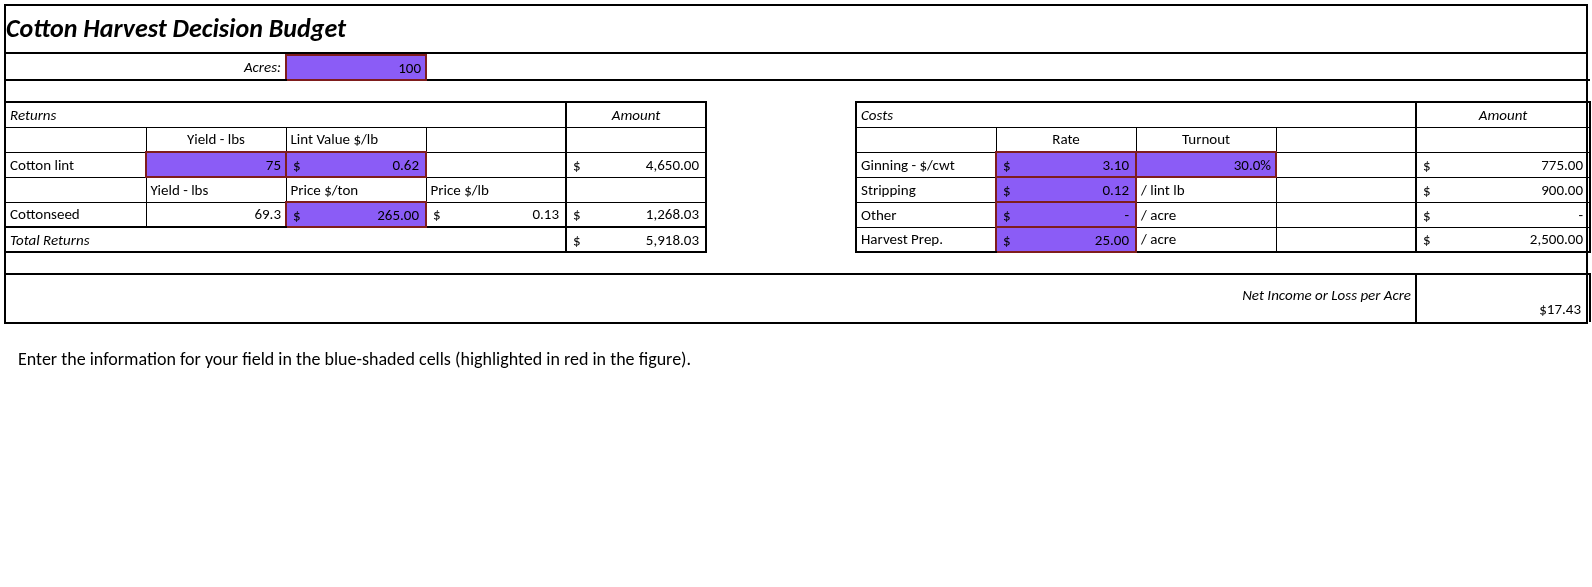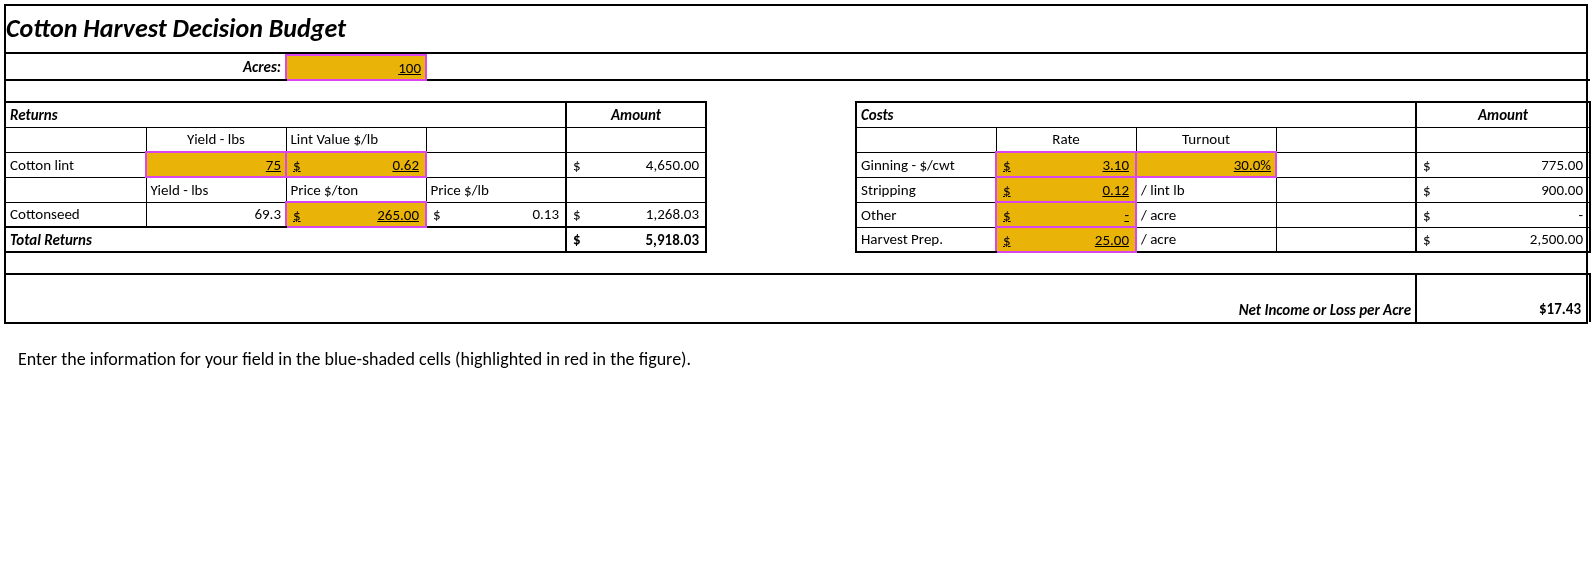--- a/index.html
+++ b/index.html
@@ -35,27 +35,26 @@
     overflow: hidden;
     white-space: nowrap;
   }
   .bt2 { border-top: 2px solid #000; }
   .bb1 { border-bottom: 1px solid #000; }
   .bb2 { border-bottom: 2px solid #000; }
   .bl2 { border-left: 2px solid #000; }
   .br1 { border-right: 1px solid #000; }
   .br2 { border-right: 2px solid #000; margin-top: 45px; }
   .input-cell {
-    background: #eab308;
-    border: 2px solid #d946ef;
-    text-decoration: underline;
+    background: #8b5cf6;
+    border: 2px solid #7f1d1d;
   }
   .ar { text-align: right; }
   .ac { text-align: center; }
-  .b { font-weight: bold; }
+  .b { font-weight: normal; }
   .i { font-style: italic; }
   .money {
     display: flex;
     justify-content: space-between;
     width: 100%;
     padding: 0 2px;
   }
   .caption {
     font-size: 18px;
     padding: 24px 6px 4px 14px;
@@ -245,20 +244,20 @@
           </td>
     </tr>
 
 
     <tr>
           <td colspan="11" style="height:22px" class="bb2"></td>
         </tr>
 
 
     <tr style="height:48px">
-      <td colspan="10" class="ar b i br2" style="vertical-align:bottom;padding-bottom:3px">Net Income or Loss per Acre</td>
+      <td colspan="10" class="ar b i br2" style="vertical-align:bottom;padding-bottom:18px">Net Income or Loss per Acre</td>
       <td class="ar b br2" style="vertical-align:bottom;padding-bottom:4px;padding-right:8px">$17.43</td>
     </tr>
   </tbody>
     </table>
 </div>
 
 <div class="caption">Enter the information for your field in the blue-shaded cells (highlighted in red in the figure).</div>
 
 </body></html>

